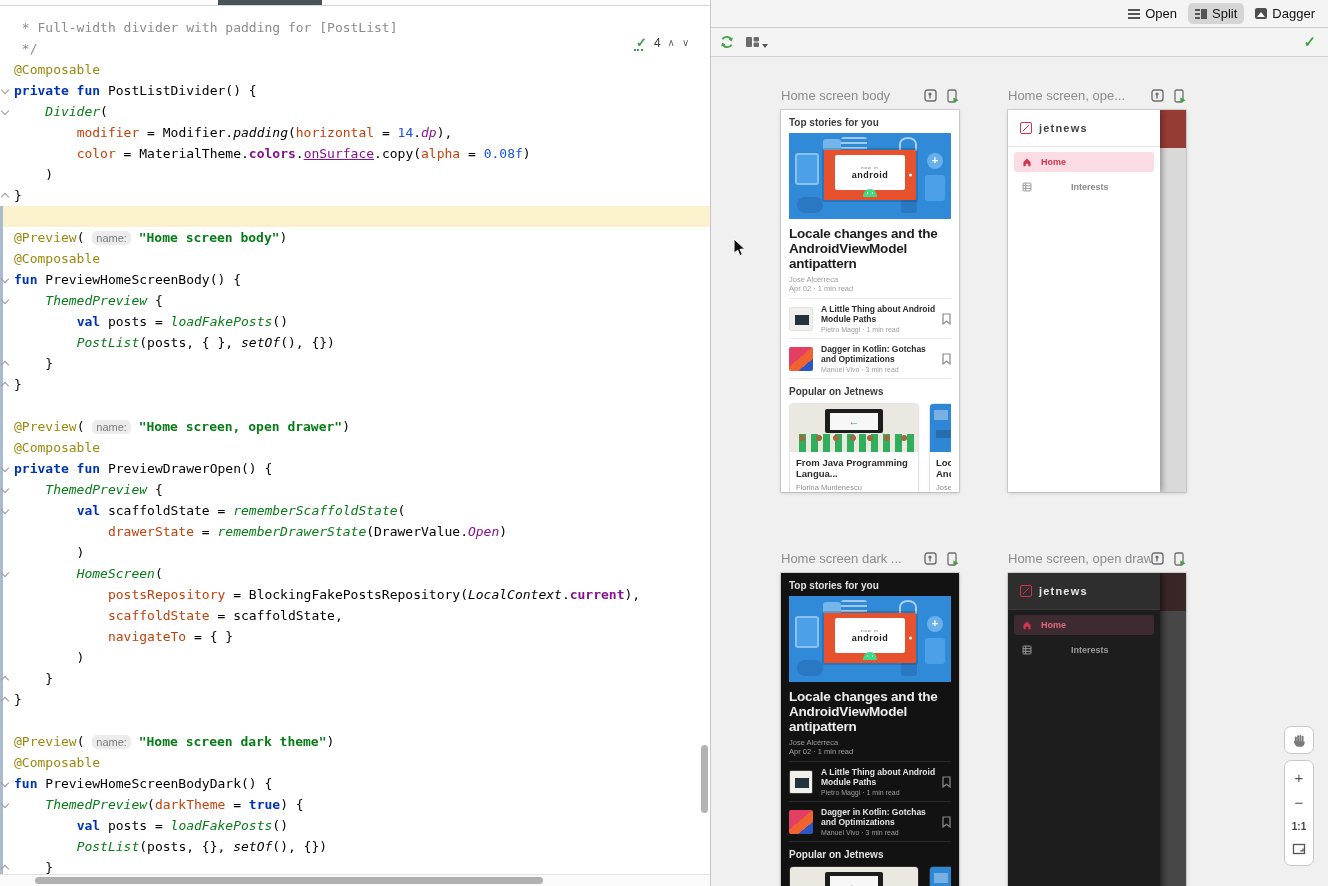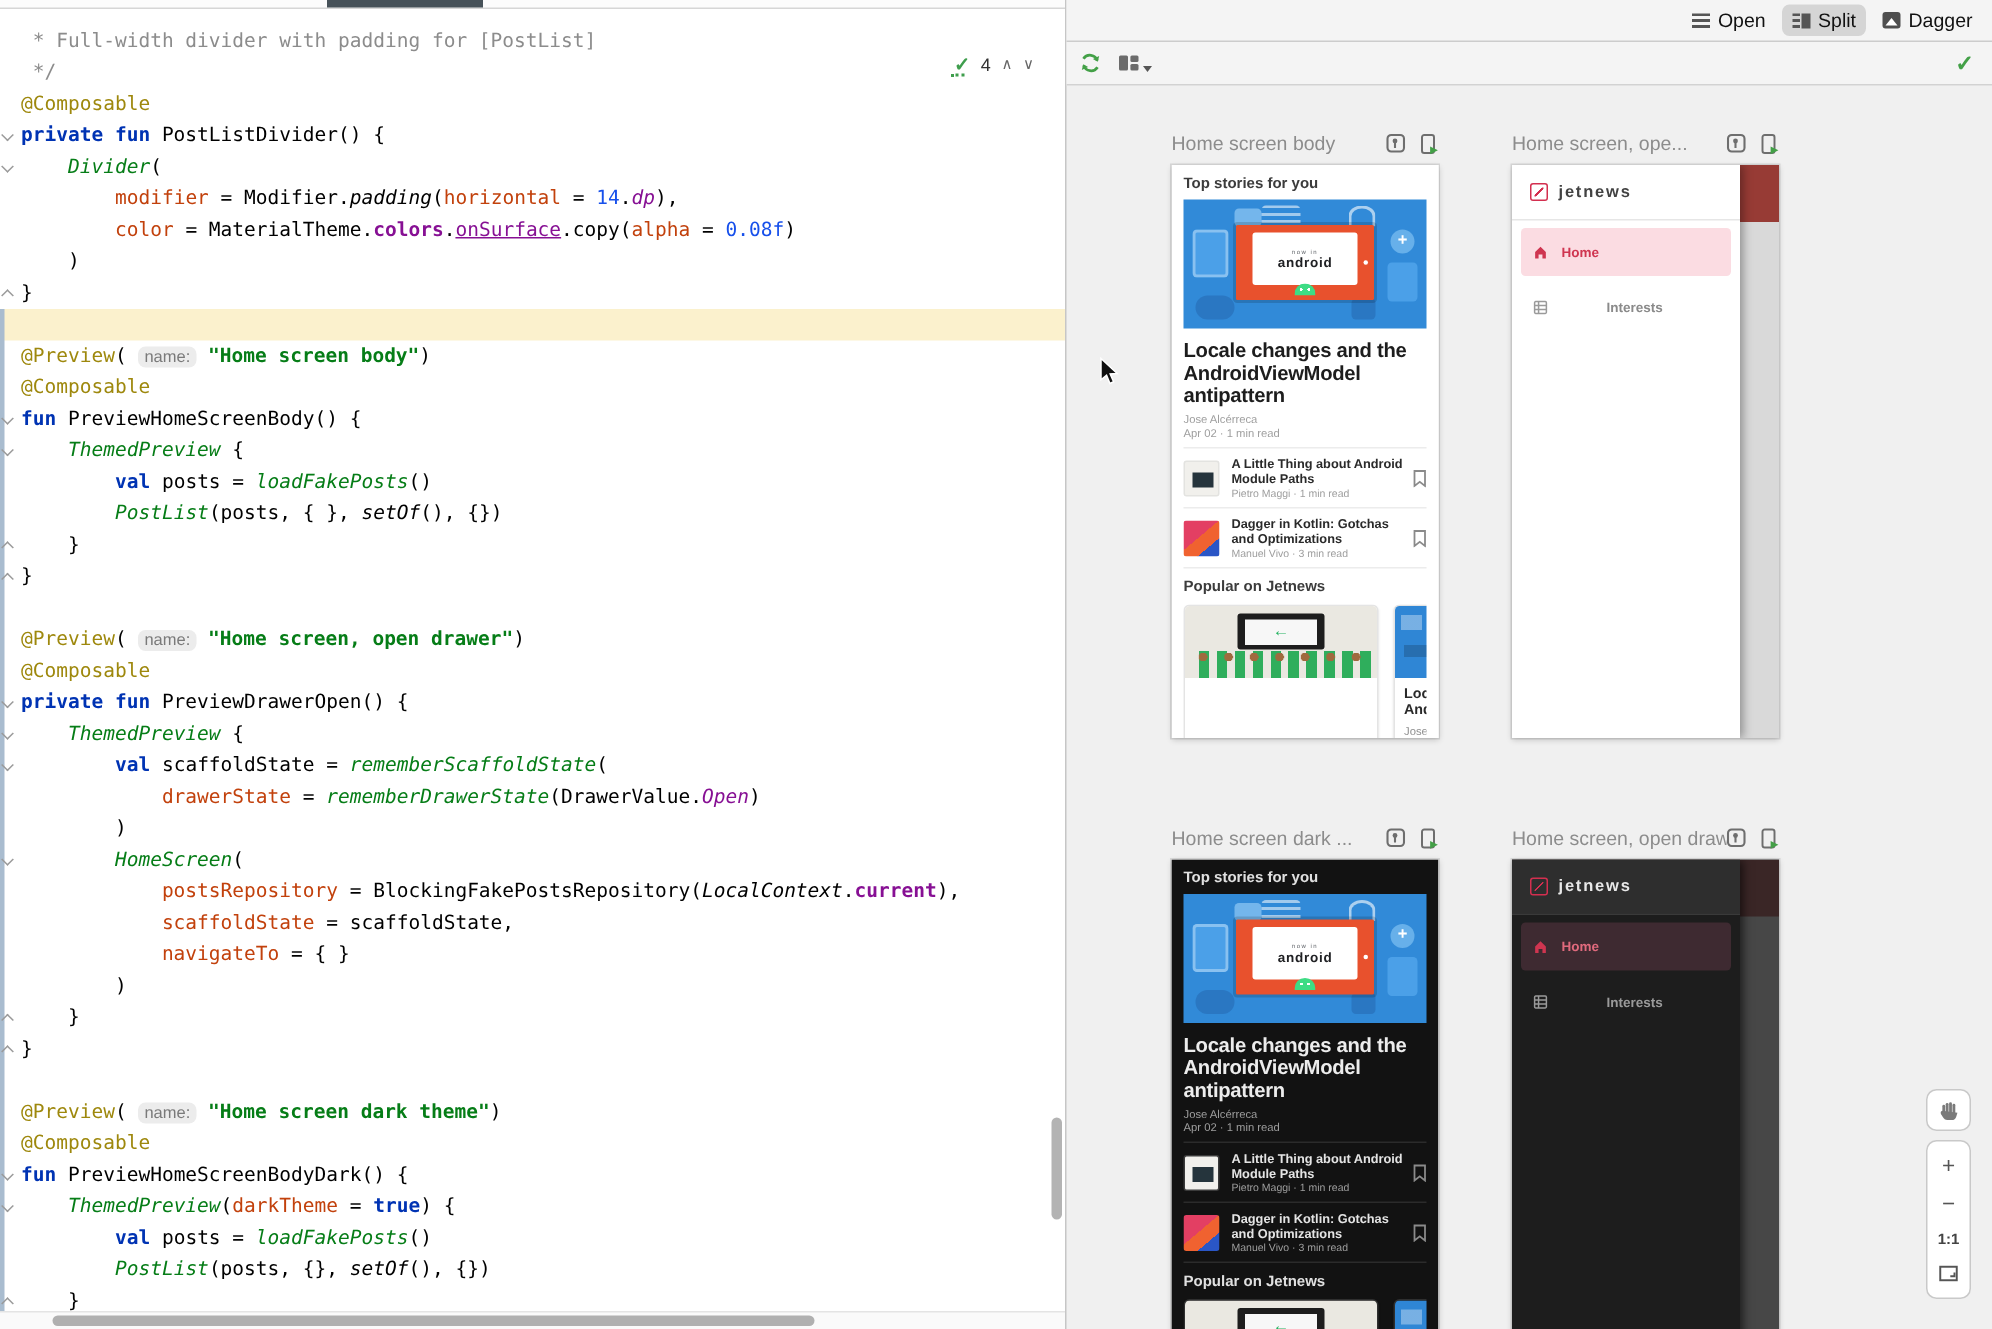--- a/index.html
+++ b/index.html
@@ -168,21 +168,21 @@
   .appbar { height:38px; background:#973b35; }
   .drawer { position:absolute; left:0; top:0; bottom:0; width:152px; background:#fff;
             box-shadow:2px 0 6px rgba(0,0,0,0.35); }
   .dr-logo { display:flex; align-items:center; gap:7px; height:36px; padding:0 12px; }
   .dr-logo-ico { position:relative; width:12px; height:12px; border:1.6px solid #d32f4f;
                  border-radius:2px; }
   .dr-logo-ico::after { content:""; position:absolute; left:2px; top:2px; width:6px; height:6px;
                  background:linear-gradient(135deg,transparent 44%,#d32f4f 44% 58%,transparent 58%); }
   .dr-logo-txt { font-size:11px; letter-spacing:1.2px; color:#424242; font-weight:bold; }
   .dr-div { height:1px; background:#e6e6e6; }
-  .dr-item { display:flex; align-items:center; gap:9px; height:32px; margin:5px 6px 0;
+  .dr-item { display:flex; align-items:center; gap:9px; height:20px; margin:5px 6px 0;
              padding:0 8px; border-radius:3px; font-size:9px; font-weight:bold; color:#7a7a7a; }
   .dr-home { background:#fbdce2; color:#cf3550; }
   .dr-int { color:#8a8a8a;gap:39px; }
 
   
   .t-dark .phone { background:#121212; }
   .t-dark .ts-label, .t-dark .pop-label { color:#e0e0e0; }
   .t-dark .hero-title { color:#ececec; }
   .t-dark .pdiv { background:#2b2b2b; }
   .t-dark .art-title { color:#e4e4e4; }
@@ -358,20 +358,25 @@
       <div class="pdiv"></div>
       <div class="pop-label">Popular on Jetnews</div>
       <div class="pop-row">
         <div class="pop-card">
           <div class="pop-img pop-img1">
             <div class="pi-tablet">
                         <div class="pi-screen">←</div>
                       </div>
             <div class="pi-hands"></div>
           </div>
+          <div class="pop-body">
+            <div class="pop-title">From Java Programming Langua...</div>
+            <div class="pop-author">Florina Muntenescu</div>
+
+          </div>
         </div>
         <div class="pop-card">
           <div class="pop-img pop-img2"></div>
           <div class="pop-body">
             <div class="pop-title">Locale changes and the AndroidViewModel antipattern</div>
             <div class="pop-author">Jose Alcérreca</div>
 
           </div>
         </div>
       </div>

